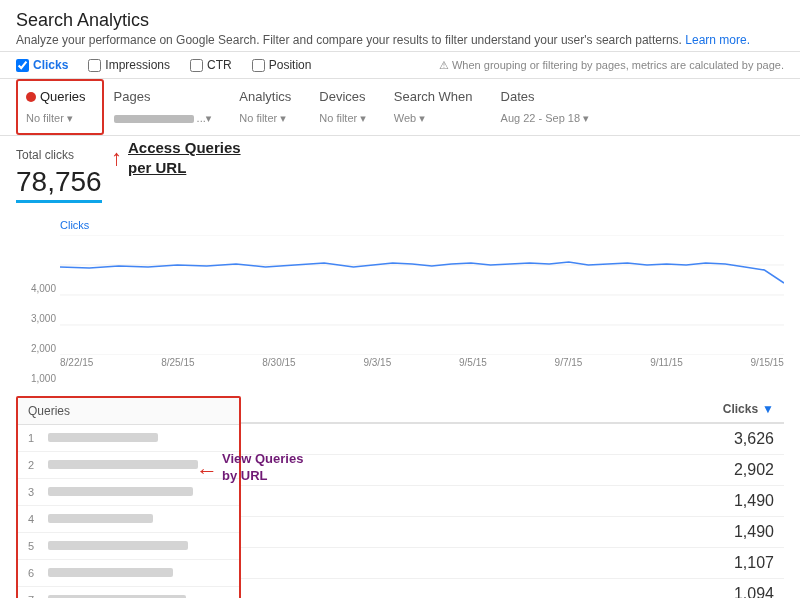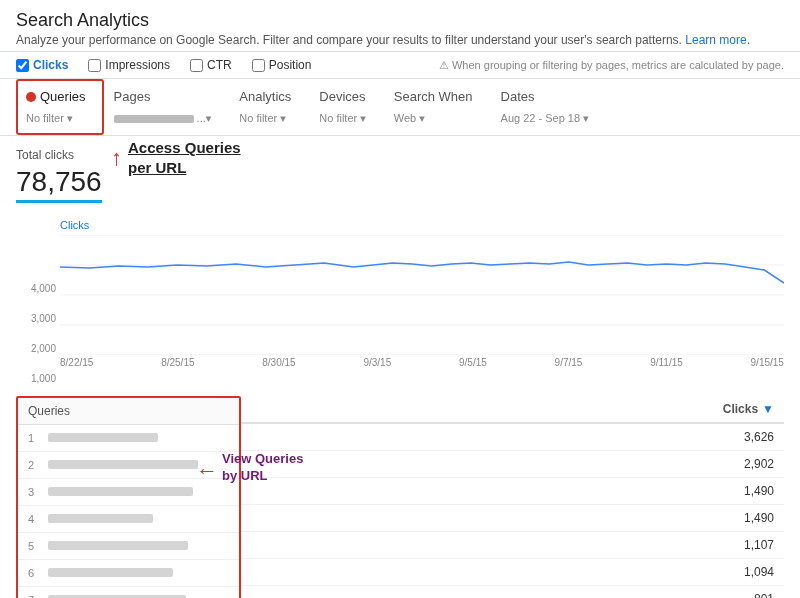--- a/index.html
+++ b/index.html
@@ -50,21 +50,21 @@
     }
 
     .query-row { display: flex; align-items: center; padding: 6px 10px; border-bottom: 1px solid #f0f0f0; gap: 8px; }
     .query-num { color: #888; font-size: 11px; width: 12px; flex-shrink: 0; }
     .query-text { flex: 1; }
     .query-blur { display: inline-block; background: #ccc; height: 9px; border-radius: 2px; }
 
     .right-table { flex: 1; margin-left: 0; }
     .right-table-header { display: flex; justify-content: flex-end; padding: 6px 10px; border-bottom: 2px solid #e0e0e0; font-size: 12px; color: #555; font-weight: bold; }
     .right-table-header .sort-arrow { color: #1a73e8; margin-left: 4px; }
-    .right-row { display: flex; justify-content: flex-end; padding: 6px 10px; border-bottom: 1px solid #f0f0f0; font-size: 12px; color: #333; }
+    .right-row { display: flex; justify-content: flex-end; padding: 6px 10px; border-bottom: 1px solid #f0f0f0; font-size: 16px; color: #333; }
   </style>
 </head>
 <body>
 
 <div id="header">
   <h1>Search Analytics</h1>
   <p>
     <span>Analyze your performance on Google Search. Filter and compare your results to filter understand your user's search patterns.</span>
     <a>Learn more.</a>
   </p>

